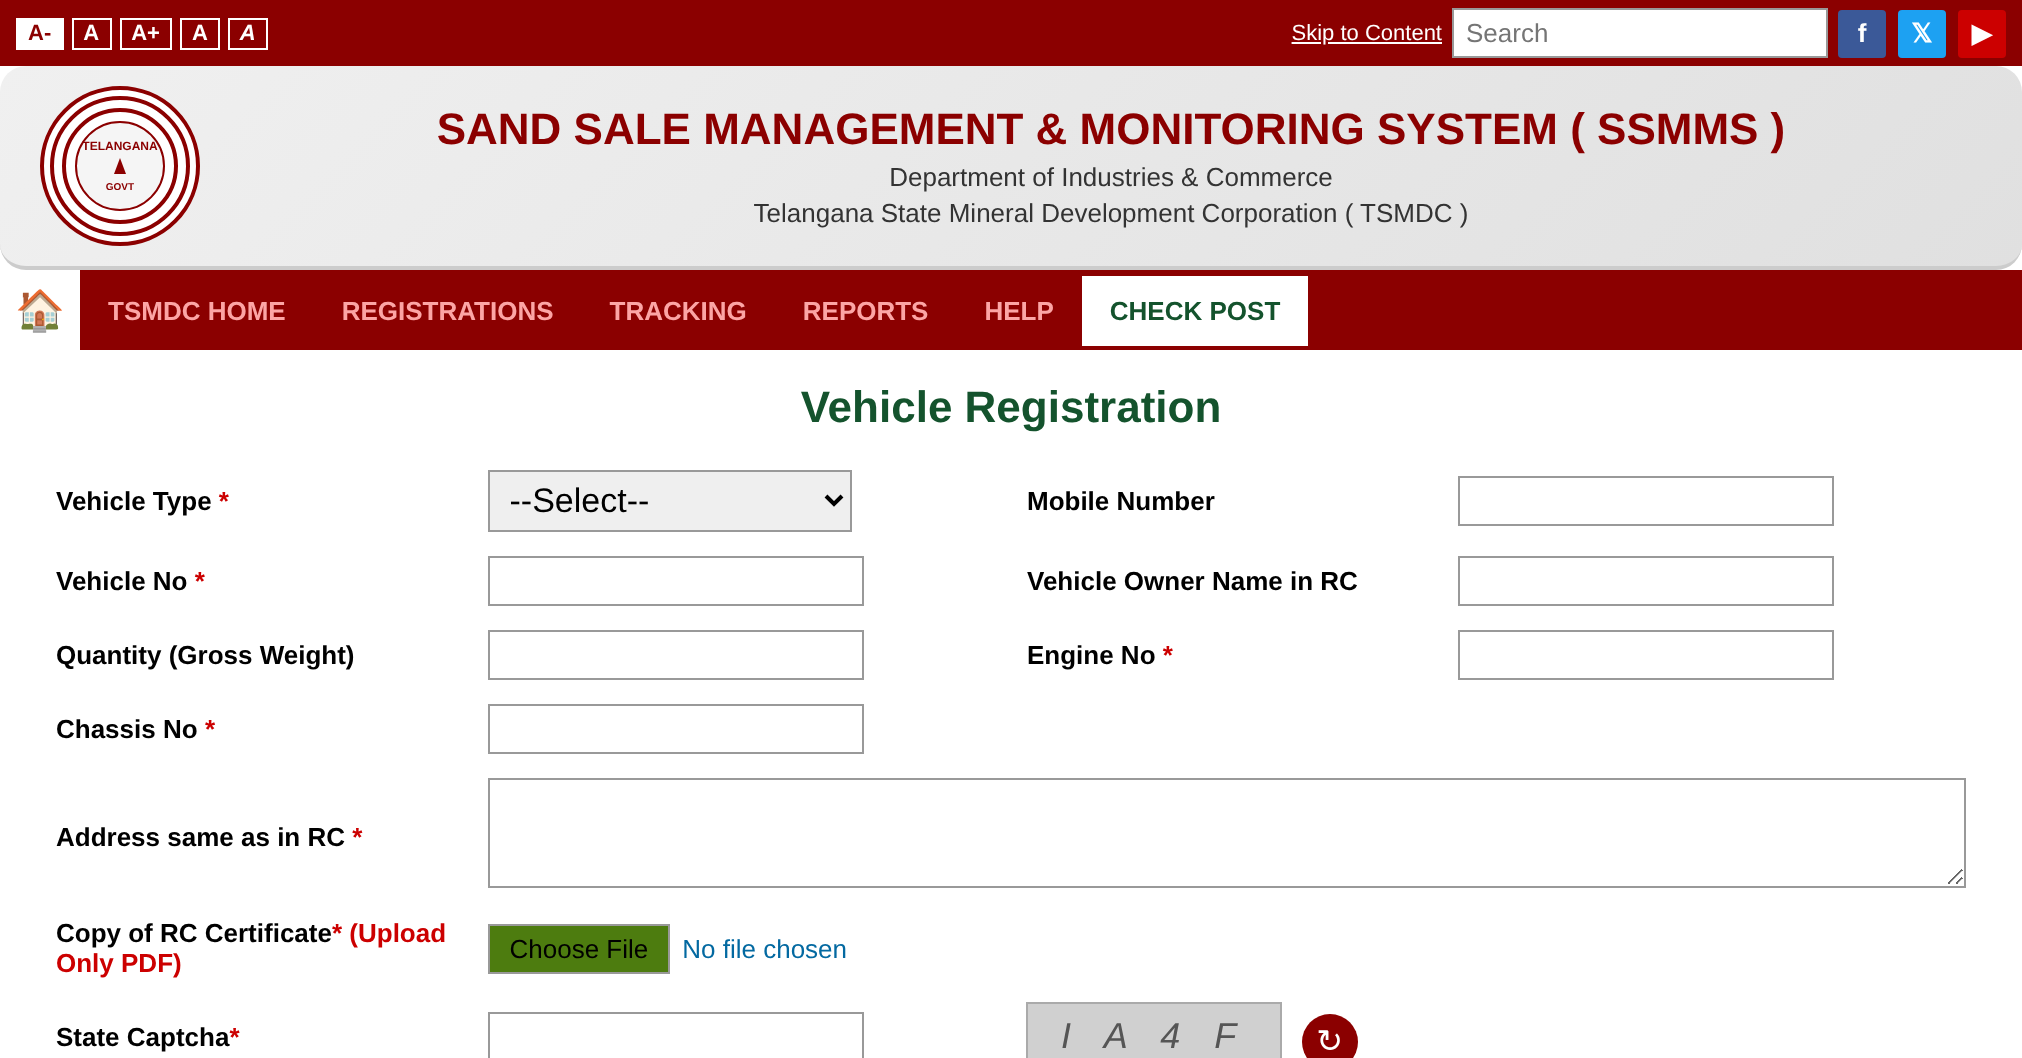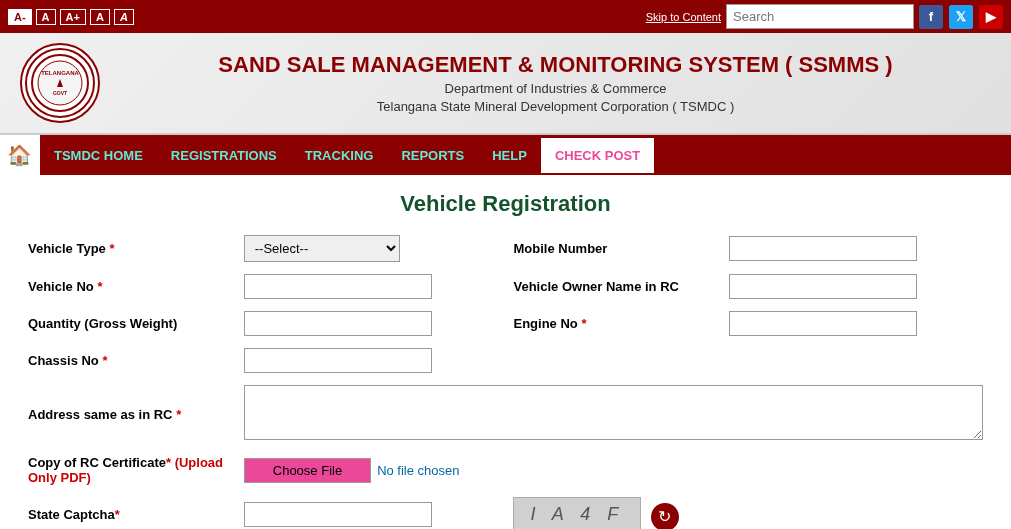--- a/index.html
+++ b/index.html
@@ -51,20 +51,21 @@
     .social-icon.yt { background: #cc0000; }
 
     
     .header {
       background: linear-gradient(135deg, #f0f0f0, #e0e0e0);
       display: flex;
       align-items: center;
       padding: 10px 20px;
       gap: 20px;
       border-bottom: 2px solid #ccc;
+      border-radius: 13px;
     }
     .logo-circle {
       width: 80px; height: 80px;
       border: 2px solid #8b0000;
       border-radius: 50%;
       display: flex; align-items: center; justify-content: center;
       background: #fff;
       overflow: hidden;
       flex-shrink: 0;
     }
@@ -90,29 +91,29 @@
     .home-icon {
       background: #fff;
       color: #8b0000;
       width: 40px; height: 40px;
       display: flex; align-items: center; justify-content: center;
       font-size: 20px;
       cursor: pointer;
       flex-shrink: 0;
     }
     .nav-item {
-      color: #5eead4;
+      color: #fca5a5;
       padding: 10px 14px;
       font-size: 13px;
       font-weight: bold;
       cursor: pointer;
       white-space: nowrap;
       text-transform: uppercase;
     }
-    .nav-item.active { background: #fff; color: #ec4899; }
+    .nav-item.active { background: #fff; color: #14532d; }
 
     
     .page-title {
       text-align: center;
       font-size: 22px;
       font-weight: bold;
       color: #14532d;
       padding: 16px 0 12px;
     }
 
@@ -157,22 +158,22 @@
       border: 1px solid #999;
       padding: 4px 6px;
       width: 100%;
       height: 55px;
       font-size: 13px;
       resize: vertical;
     }
     select {
       border: 1px solid #999;
       padding: 4px 6px;
-      width: 156px;
-      font-size: 13px;
+      width: 182px;
+      font-size: 17px;
     }
 
     
     .captcha-img {
       background: #d0d0d0;
       padding: 6px 16px;
       font-style: italic;
       font-size: 18px;
       letter-spacing: 6px;
       color: #555;
@@ -192,23 +193,23 @@
       vertical-align: middle;
     }
 
     
     .file-section {
       display: flex;
       align-items: center;
       gap: 6px;
     }
     .choose-file-btn {
-      background: #ec4899;
+      background: #4d7c0f;
       border: 1px solid #999;
-      padding: 4px 28px;
+      padding: 4px 10px;
       cursor: pointer;
       font-size: 13px;
     }
     .no-file-text { color: #0369a1; font-size: 13px; }
   </style>
 </head>
 <body>
 
 <div class="top-bar">
   <button class="font-btn active">A-</button>

